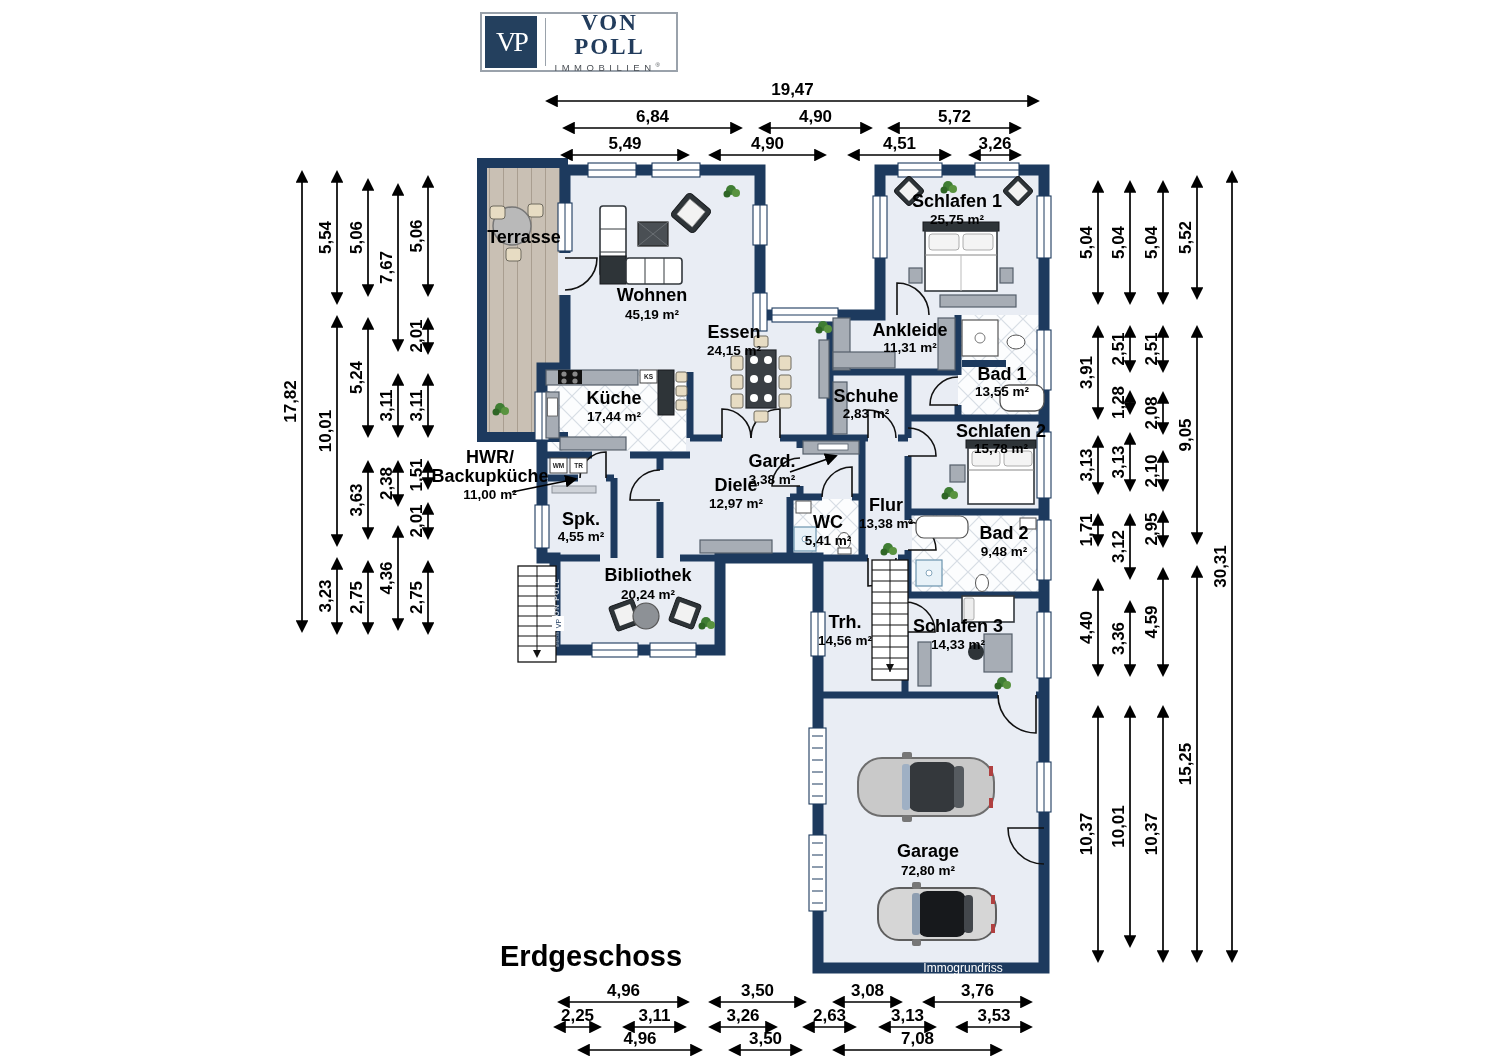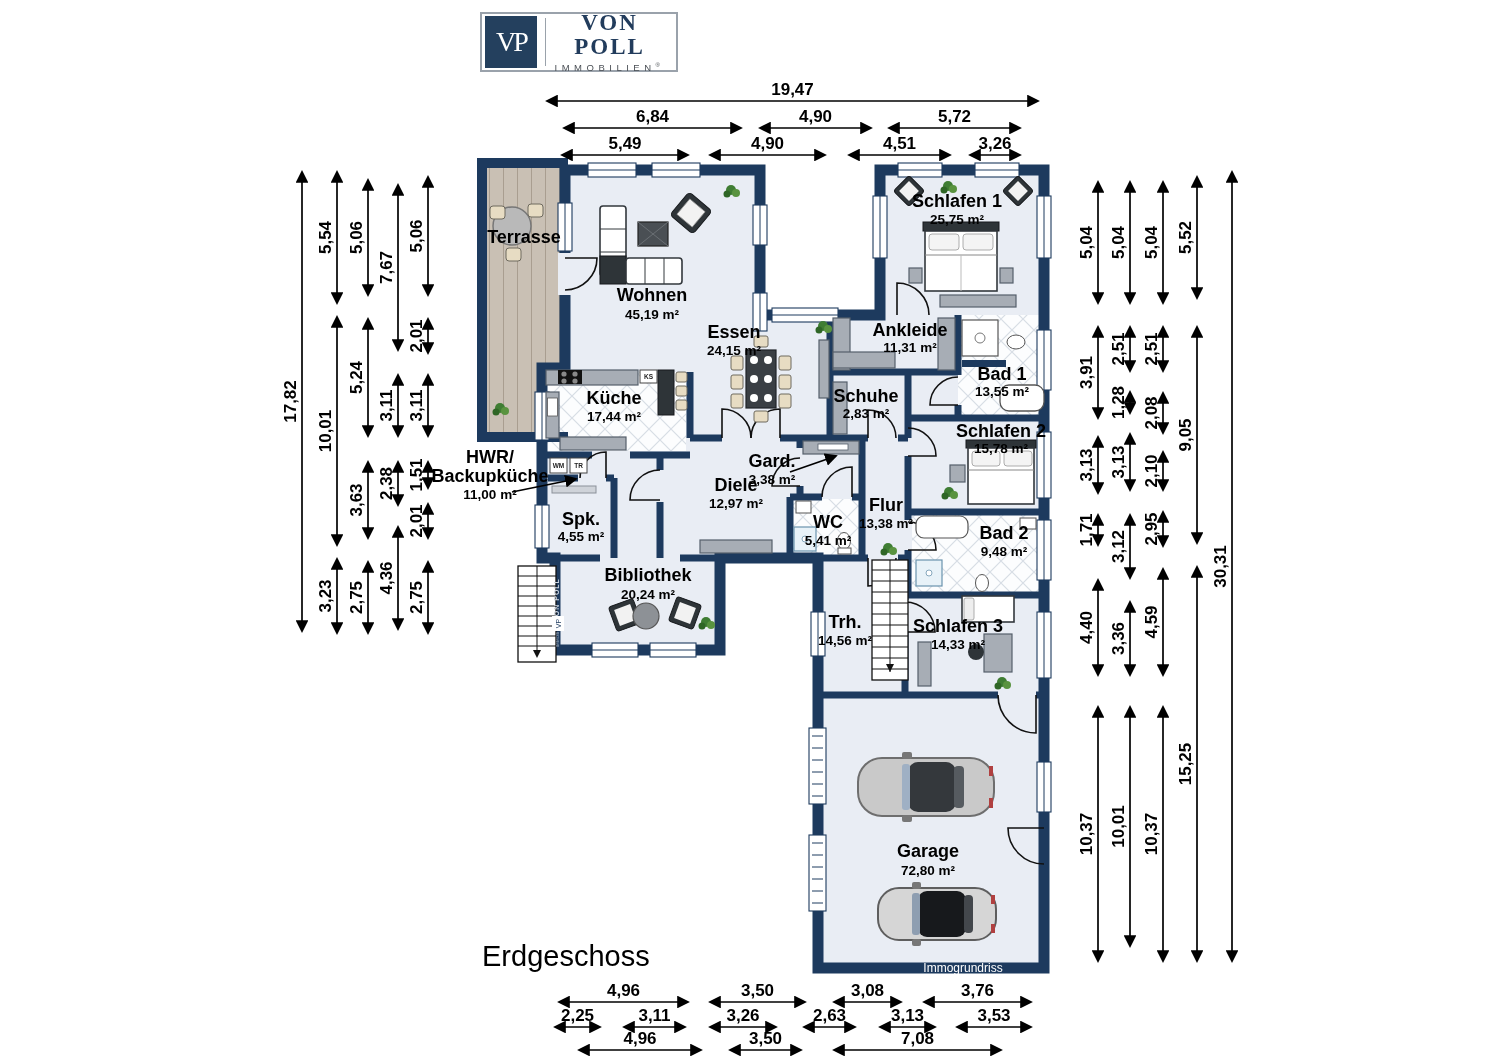--- a/index.html
+++ b/index.html
@@ -10,21 +10,21 @@
         background:#fff;display:flex;align-items:center;padding:3px;box-sizing:border-box;}
   #logo .vpbox{width:50px;height:50px;background:#24405e;color:#fff;display:flex;align-items:center;
         justify-content:center;font-family:"Liberation Serif",serif;font-size:28px;letter-spacing:-3px;
         border:1px solid #24405e;box-shadow:inset 0 0 0 1px #fff0;}
   #logo .sep{width:1px;height:48px;background:#9aa2ab;margin:0 0 0 8px;}
   #logo .words{flex:1;text-align:center;line-height:1.05;}
   #logo .brand{font-family:"Liberation Serif",serif;font-size:23px;font-weight:bold;color:#223c5c;letter-spacing:2px;}
   #logo .sub{font-size:9.5px;color:#4a4f55;letter-spacing:4.5px;margin-top:2px;}
   #logo .sub sup{font-size:6px;}
   
-  #floor-title{position:absolute;left:482px;top:940px;font-size:29px;font-weight:normal;color:#000;}
+  #floor-title{position:absolute;left:500px;top:940px;font-size:29px;font-weight:bold;color:#000;}
   svg{position:absolute;left:0;top:0;}
   svg text{font-family:"Liberation Sans",sans-serif;}
   .dim{stroke:#000;stroke-width:1.7;}
   .dimtext{font-weight:bold;font-size:17px;fill:#000;}
   .rname{font-weight:bold;font-size:18px;fill:#000;text-anchor:middle;}
   .rarea{font-weight:bold;font-size:13.5px;fill:#000;text-anchor:middle;}
   .tiny{font-weight:bold;font-size:6.5px;fill:#222;text-anchor:middle;}
   .win{fill:#fff;stroke:#1d3a5e;stroke-width:1.1;}
   .winline{stroke:#1d3a5e;stroke-width:1;}
   .door{fill:none;stroke:#111;stroke-width:1.6;}

